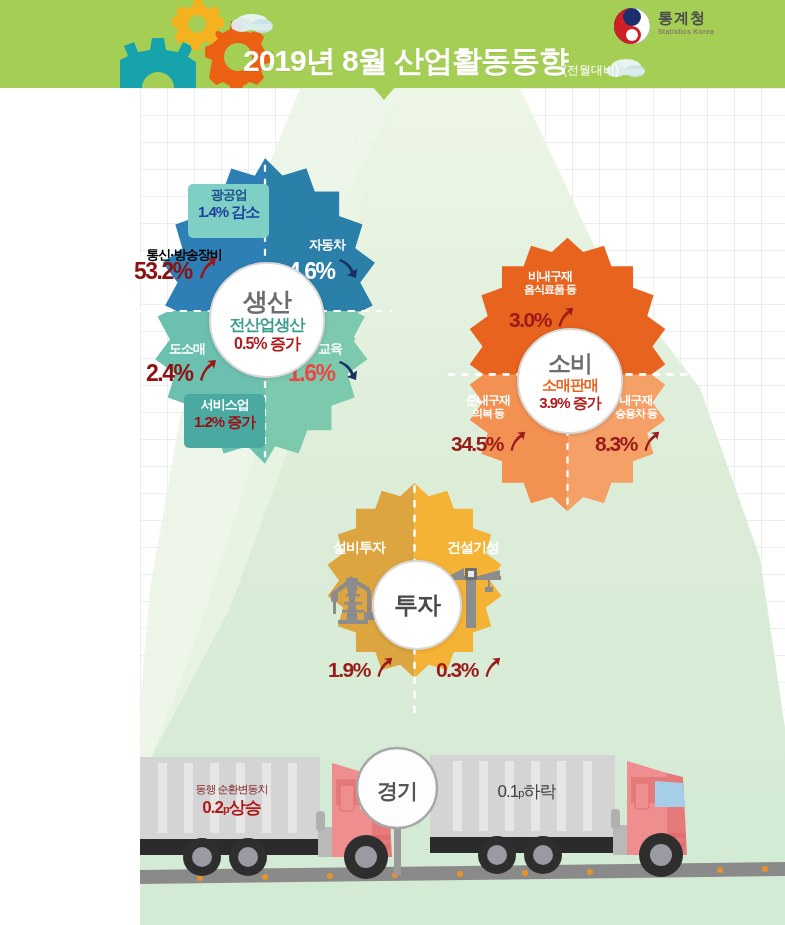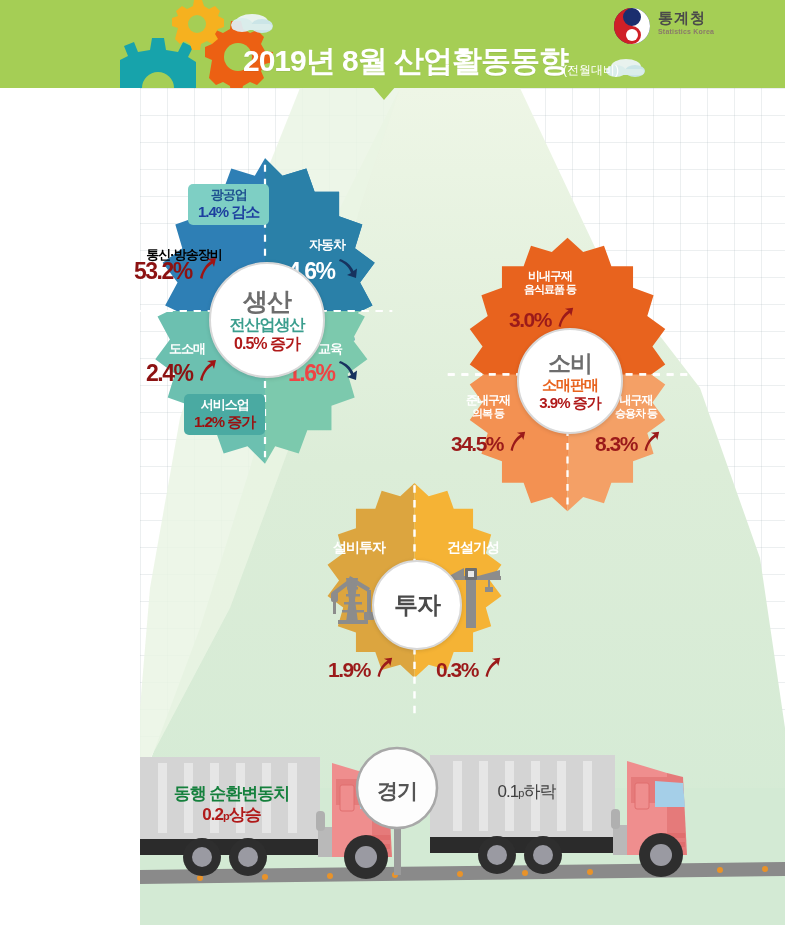--- a/index.html
+++ b/index.html
@@ -79,30 +79,30 @@
   }
   .cell-val{
     position:absolute;white-space:nowrap;
     font-weight:bold;letter-spacing:-1.5px;
     display:flex;align-items:center;
   }
   .arrow{margin-left:2px;display:inline-block;}
 
   .badge{
     position:absolute;border-radius:5px;text-align:center;
-    padding:4px 10px 5px;line-height:1.15;white-space:nowrap;
+    padding:4px 10px 18px;line-height:1.15;white-space:nowrap;
   }
   .badge .b1{font-size:13px;font-weight:bold;letter-spacing:-1px;display:block;}
   .badge .b2{font-size:15px;font-weight:bold;letter-spacing:-1px;display:block;}
 
   
   .truck-text{
     position:absolute;text-align:center;white-space:nowrap;line-height:1.25;
   }
-  .tt1{font-size:17px;font-weight:bold;color:#15803d;letter-spacing:-1px;}
+  .tt1{font-size:11px;font-weight:normal;color:#7f1d1d;letter-spacing:-1px;}
   .tt1b{font-size:15px;font-weight:bold;color:#2d5fc0;letter-spacing:-1px;}
   .tt2{font-size:17px;font-weight:bold;color:#b01a1a;letter-spacing:-1px;}
   .tt2b{font-size:17px;font-weight:normal;color:#404040;letter-spacing:-1px;}
   .sub-p{font-size:11px;vertical-align:baseline;}
 </style>
 </head>
 <body>
 
 <div id="page">
 

